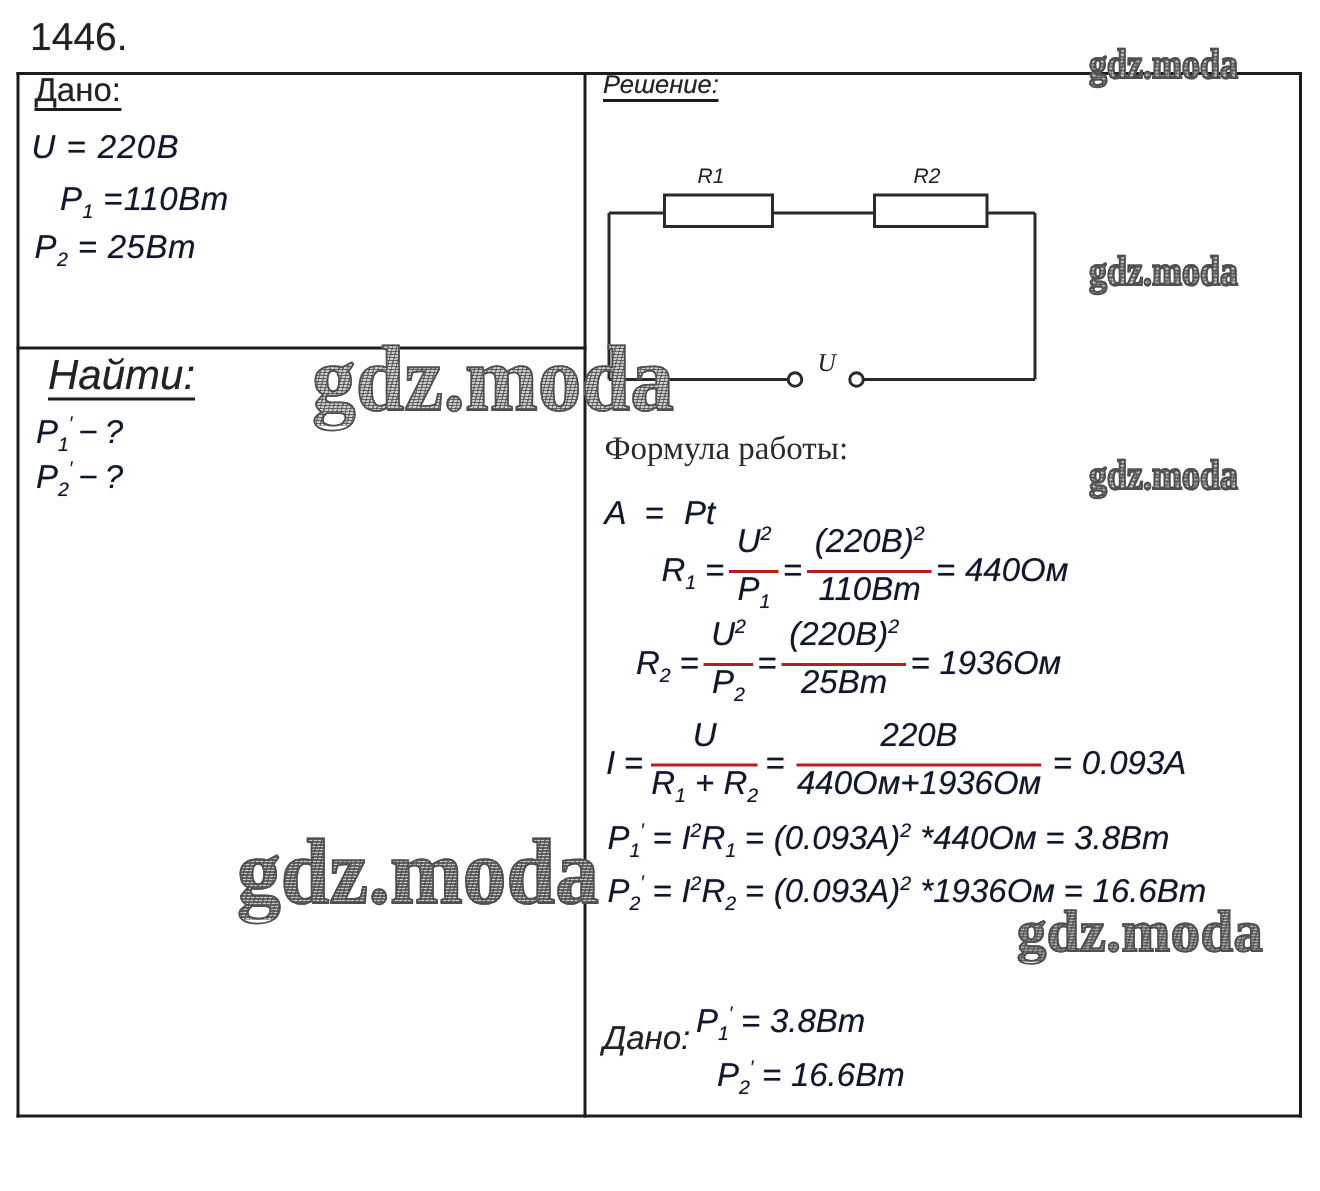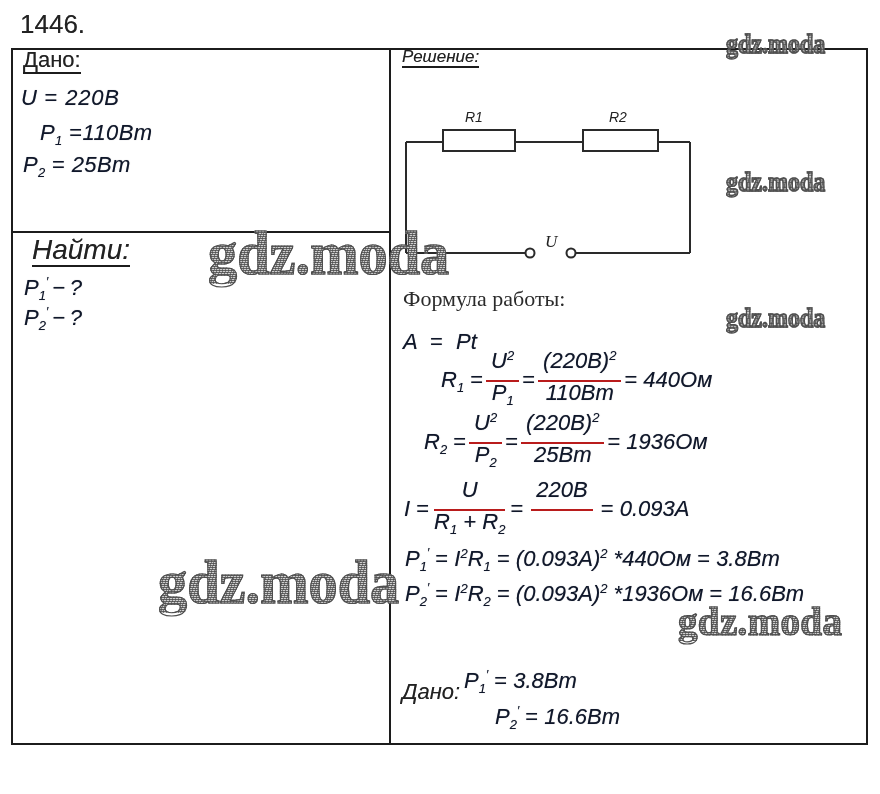--- a/index.html
+++ b/index.html
@@ -99,30 +99,31 @@
 
 <div class="row math" style="left:404px;top:479px;font-size:22px;">
   <span class="mid">I <span style="font-style:normal">=</span></span>
   <span class="frac" style="margin:0 5px;">
       <span class="num">U</span>
       <span class="den">R<sub class="s">1</sub> + R<sub class="s">2</sub></span>
     </span>
   <span class="mid"><span style="font-style:normal">=</span></span>
   <span class="frac" style="margin:0 8px;">
       <span class="num">220В</span>
+      <span class="den">440Ом+1936Ом</span>
     </span>
   <span class="mid"><span style="font-style:normal">=</span>&nbsp;0.093А</span>
 </div>
 
 <div class="abs math" style="left:405px;top:548px;font-size:22px;">P<sub class="s">1</sub><span style="position:relative;top:-9px;font-size:12px;">′</span> <span style="font-style:normal">=</span> I<span style="font-size:13px;position:relative;top:-8px;">2</span>R<sub class="s">1</sub> <span style="font-style:normal">=</span> (0.093А)<span style="font-size:13px;position:relative;top:-8px;">2</span> *440Ом <span style="font-style:normal">=</span> 3.8Вт</div>
 
 <div class="abs math" style="left:405px;top:583px;font-size:22px;">P<sub class="s">2</sub><span style="position:relative;top:-9px;font-size:12px;">′</span> <span style="font-style:normal">=</span> I<span style="font-size:13px;position:relative;top:-8px;">2</span>R<sub class="s">2</sub> <span style="font-style:normal">=</span> (0.093А)<span style="font-size:13px;position:relative;top:-8px;">2</span> *1936Ом <span style="font-style:normal">=</span> 16.6Вт</div>
 
 <div class="abs sans" style="left:402px;top:681px;font-size:22px;font-style:italic;">Дано:</div>
 <div class="abs math" style="left:464px;top:670px;font-size:22px;">P<sub class="s">1</sub><span style="position:relative;top:-9px;font-size:12px;">′</span> <span style="font-style:normal">=</span> 3.8Вт</div>
-<div class="abs math" style="left:495px;top:706px;font-size:22px;">P<sub class="s">2</sub><span style="position:relative;top:-9px;font-size:12px;">′</span> <span style="font-style:normal">=</span> 16.6Вт</div>
+<div class="abs math" style="left:478px;top:706px;font-size:22px;">P<sub class="s">2</sub><span style="position:relative;top:-9px;font-size:12px;">′</span> <span style="font-style:normal">=</span> 16.6Вт</div>
 
 <div class="wm" id="w1" style="left:726px;top:30px;font-size:24px;transform:scaleY(1.17);transform-origin:left top;">gdz.moda</div>
 <div class="wm" id="w2" style="left:726px;top:168px;font-size:24px;transform:scaleY(1.17);transform-origin:left top;">gdz.moda</div>
 <div class="wm" id="w3" style="left:726px;top:304px;font-size:24px;transform:scaleY(1.17);transform-origin:left top;">gdz.moda</div>
 <div class="wm" id="w4" style="left:208px;top:222px;font-size:62px;transform:scaleX(0.94);transform-origin:left top;">gdz.moda</div>
 <div class="wm" id="w5" style="left:158px;top:551px;font-size:62px;transform:scaleX(0.94);transform-origin:left top;">gdz.moda</div>
 <div class="wm" id="w6" style="left:678px;top:602px;font-size:39px;letter-spacing:0.35px;">gdz.moda</div>
 
 </body></html>

